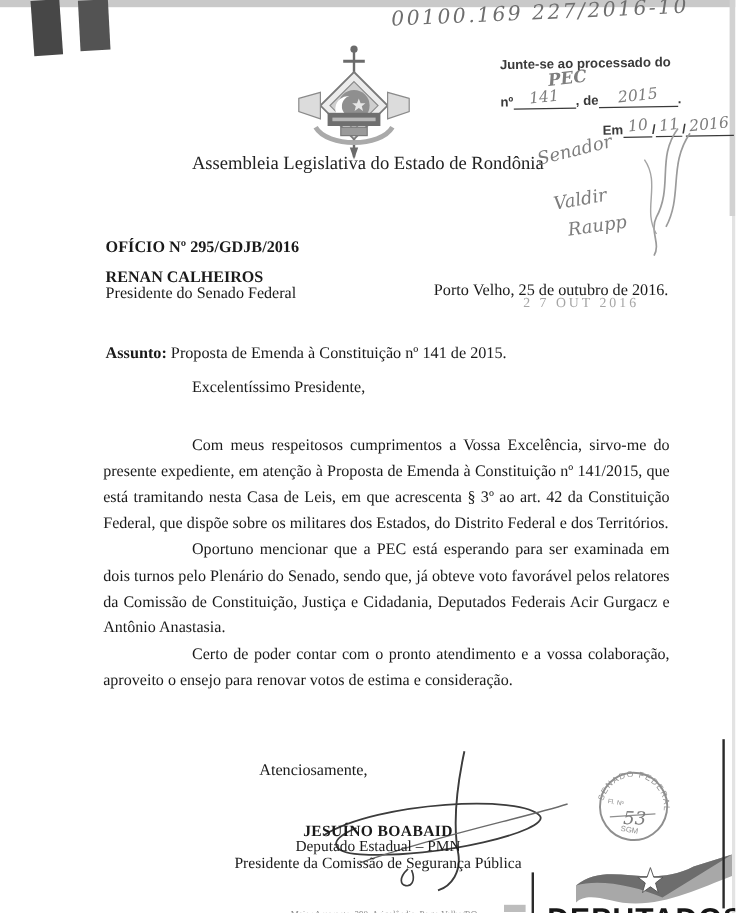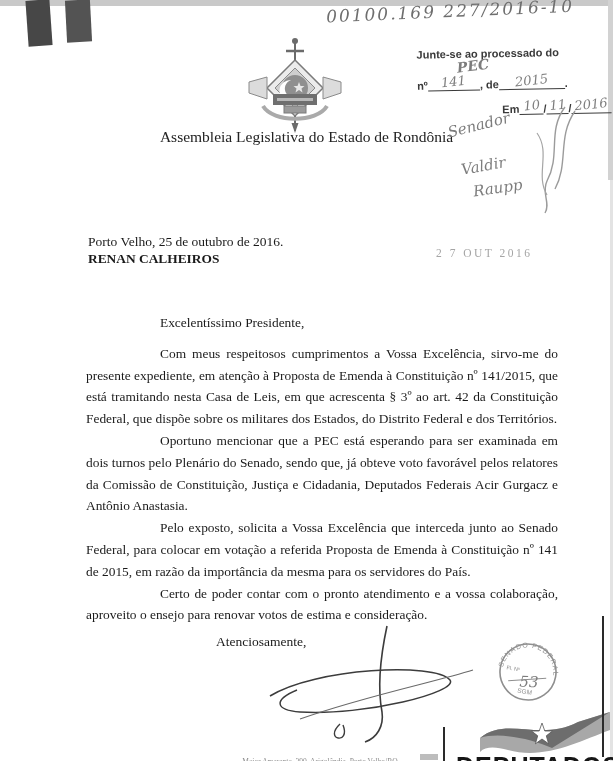--- a/index.html
+++ b/index.html
@@ -44,32 +44,32 @@
   .sen3{left:473px;top:179px;transform:rotate(-8deg);}
   .raupp-scribble{position:absolute;left:517px;top:103px;}
 
   .refrow{position:absolute;left:88px;top:198px;width:469px;display:flex;
           justify-content:space-between;font-size:13.5px;}
   .refrow .reference{font-weight:bold;}
   .refrow .place-date{padding-top:4px;margin-top:32px;}
 
   .recipient{position:absolute;left:88px;top:224px;font-size:13.4px;line-height:13.2px;}
   .recipient div{margin:0;}
-  .recipient .rname{font-weight:bold;margin-top:28px;}
+  .recipient .rname{font-weight:bold;}
 
   .received-stamp{position:absolute;left:436px;top:247px;font-family:Liberation Serif, serif;
                   font-size:11.5px;color:#a5a5a5;letter-spacing:2.5px;white-space:nowrap;}
 
   .subject{position:absolute;left:88px;top:286px;font-size:13.5px;}
   .subject .lbl{font-weight:bold;}
 
   .body-text{position:absolute;left:86px;top:312px;width:472px;font-size:13.4px;
              line-height:21.8px;text-align:justify;}
   .body-text p{margin:0;text-indent:74px;}
-  .body-text p.salutation{margin-bottom:9px;text-align:left;}
+  .body-text p.salutation{margin-bottom:26px;text-align:left;}
 
   .closing{position:absolute;left:200px;top:634px;font-size:13.5px;padding-left:16px;}
 
   .sigblock{position:absolute;left:150px;top:686px;width:330px;text-align:center;
             font-size:13px;line-height:13px;}
   .sigblock .sname{font-weight:bold;letter-spacing:.3px;}
   .sigblock .srole{font-size:12.8px;}
   .jesuino-sig{position:absolute;left:245px;top:624px;pointer-events:none;}
 
   .senado-stamp{position:absolute;left:497px;top:641px;transform:rotate(10deg);}
@@ -128,47 +128,56 @@
   <div class="sen-line sen1 handwriting">Senador</div>
   <div class="sen-line sen2 handwriting">Valdir</div>
   <div class="sen-line sen3 handwriting">Raupp</div>
   <svg class="raupp-scribble" width="75" height="115" viewBox="0 0 75 115">
     <path d="M48,4 C30,28 44,52 30,78 C24,90 34,100 28,110" stroke="#9b9b9b" fill="none" stroke-width="1.4"></path>
     <path d="M58,8 C40,34 52,60 38,86" stroke="#9b9b9b" fill="none" stroke-width="1.4"></path>
     <path d="M20,30 C34,50 18,72 30,92" stroke="#a5a5a5" fill="none" stroke-width="1.2"></path>
   </svg>
 
   <div class="refrow">
+    <span class="reference">OFÍCIO Nº 295/GDJB/2016</span>
     <span class="place-date">Porto Velho, 25 de outubro de 2016.</span>
   </div>
 
   <div class="recipient">
     <div class="rname">RENAN CALHEIROS</div>
+    <div>Presidente do Senado Federal</div>
   </div>
 
   <div class="received-stamp">2 7 OUT 2016</div>
 
+  <div class="subject">
+    <span class="lbl">Assunto:</span><span> Proposta de Emenda à Constituição nº 141 de 2015.</span>
+  </div>
 
   <div class="body-text">
     <p class="salutation">Excelentíssimo Presidente,</p>
     <p>Com meus respeitosos cumprimentos a Vossa Excelência, sirvo-me do presente expediente, em atenção à Proposta de Emenda à Constituição nº 141/2015, que está tramitando nesta Casa de Leis, em que acrescenta § 3º ao art. 42 da Constituição Federal, que dispõe sobre os militares dos Estados, do Distrito Federal e dos Territórios.</p>
     <p>Oportuno mencionar que a PEC está esperando para ser examinada em dois turnos pelo Plenário do Senado, sendo que, já obteve voto favorável pelos relatores da Comissão de Constituição, Justiça e Cidadania, Deputados Federais Acir Gurgacz e Antônio Anastasia.</p>
-    <p>Pelo exposto, solicita a Vossa Excelência que interceda junto ao Senado Federal, para colocar em votação a referida Proposta de Emenda à Constituição nº 141 de 2015, em razão da importância da mesma para os servidores do País.</p>
     <p>Certo de poder contar com o pronto atendimento e a vossa colaboração, aproveito o ensejo para renovar votos de estima e consideração.</p>
   </div>
 
   <div class="closing">Atenciosamente,</div>
 
   <svg class="jesuino-sig" width="235" height="125" viewBox="0 0 235 125">
     <path d="M142,2 C136,30 132,62 137,88 C139,102 132,114 120,118" stroke="#3c3c3c" fill="none" stroke-width="1.6"></path>
     <path d="M25,72 C70,44 190,38 205,56 C214,68 120,92 55,88 C30,86 28,76 52,66" stroke="#3c3c3c" fill="none" stroke-width="1.5"></path>
     <path d="M55,95 C120,72 190,58 228,46" stroke="#6a6a6a" fill="none" stroke-width="1.1"></path>
     <path d="M95,100 C78,116 106,121 98,101" stroke="#3c3c3c" fill="none" stroke-width="1.4"></path>
   </svg>
 
+  <div class="sigblock">
+    <div class="sname">JESUÍNO BOABAID</div>
+    <div class="srole">Deputado Estadual – PMN</div>
+    <div>Presidente da Comissão de Segurança Pública</div>
+  </div>
 
   <svg class="senado-stamp" width="62" height="62" viewBox="0 0 62 62">
     <defs>
       <path id="arcTop" d="M6,37 A25.5,25.5 0 1 1 56,37"></path>
     </defs>
     <circle cx="31" cy="31" r="28" fill="none" stroke="#8f8f8f" stroke-width="1.6"></circle>
     <text font-size="7" fill="#8f8f8f" font-family="Liberation Sans, sans-serif" letter-spacing="1">
       <textPath href="#arcTop" startOffset="50%" text-anchor="middle">SENADO FEDERAL</textPath>
     </text>
     <text x="9" y="32" font-size="5.5" fill="#8f8f8f" font-family="Liberation Sans, sans-serif">Fl. Nº</text>

